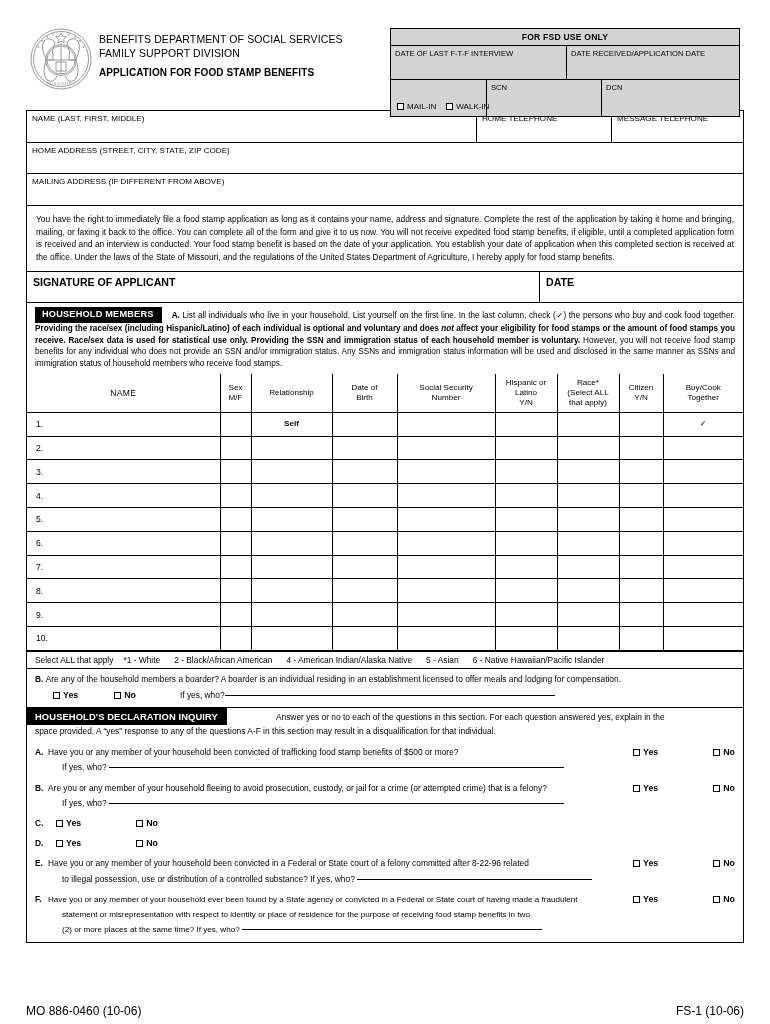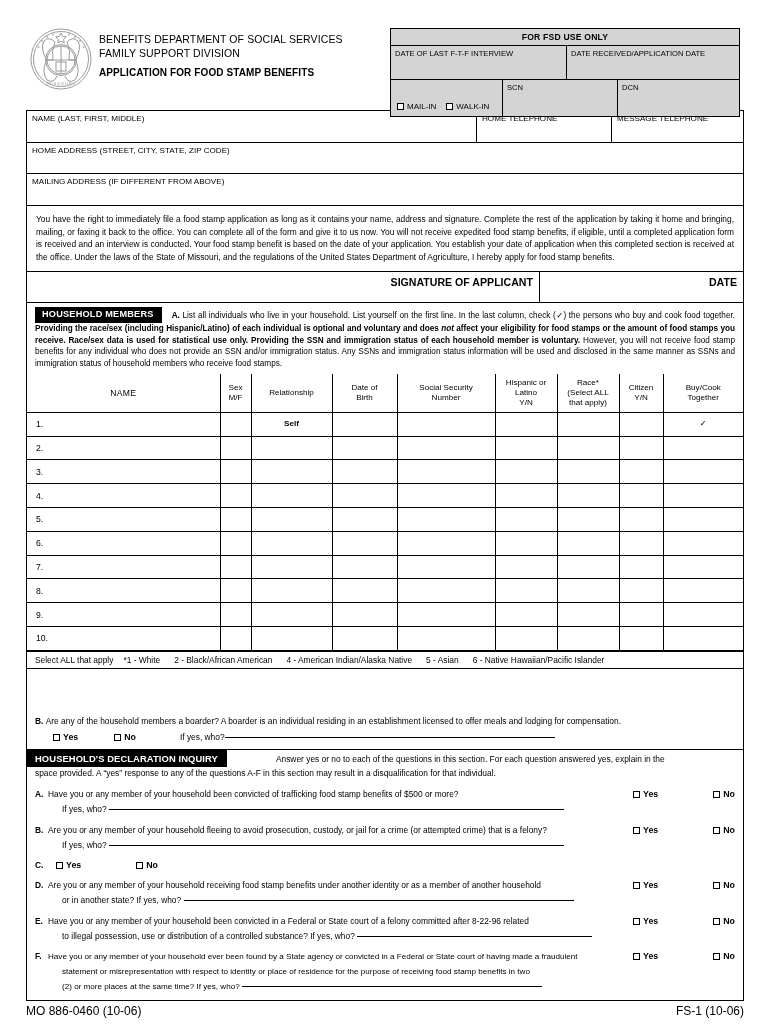--- a/index.html
+++ b/index.html
@@ -42,21 +42,21 @@
   .fsd-title {
     text-align: center; font-weight: bold; font-size: 8.6px;
     padding: 3px 0 3px; border-bottom: 1px solid #000;
     letter-spacing: .2px;
   }
   .fsd-row2 { display: flex; border-bottom: 1px solid #000; height: 34px; }
   .fsd-c1 { width: 176px; border-right: 1px solid #000; padding: 3px 4px; }
   .fsd-c2 { flex: 1; padding: 3px 4px; }
   .fsd-row3 { display: flex; height: 36px; }
   .fsd-d1 {
-    width: 112px; border-right: 1px solid #000;
+    width: 96px; border-right: 1px solid #000;
     display: flex; align-items: flex-end; padding: 0 0 5px 6px; gap: 10px;
   }
   .fsd-d2 { width: 115px; border-right: 1px solid #000; padding: 3px 4px; }
   .fsd-d3 { flex: 1; padding: 3px 4px; }
   .cb {
     display: inline-block; width: 7px; height: 7px;
     border: 1px solid #000; background: #fff; vertical-align: -1px;
     margin-right: 3px;
   }
   .cb-lbl { font-size: 8px; white-space: nowrap; }
@@ -74,21 +74,21 @@
   .addr-row { height: 31px; }
 
   
   .rights {
     padding: 7px 9px 8px 9px;
     font-size: 8.4px; line-height: 12.6px;
     text-align: justify;
   }
 
   
-  .sig-row { display: flex; height: 30px; text-align: right; }
+  .sig-row { display: flex; height: 30px; }
   .sig-c1 { flex: 1; border-right: 1px solid #000; padding: 4px 6px; }
   .sig-c2 { width: 203px; padding: 4px 6px; }
   .sig-lbl { font-weight: bold; font-size: 10.6px; }
 
   
   .hm-intro { padding: 4px 8px 5px 8px; font-size: 8.2px; line-height: 11.6px; text-align: justify; }
   .blackbar {
     display: inline-block; background: #000; color: #fff;
     font-weight: bold; font-size: 9.2px; letter-spacing: .2px;
     padding: 2px 8px 2px 7px; margin-right: 10px;
@@ -117,21 +117,21 @@
 
   
   .race-legend {
     border-top: 1px solid #000; border-bottom: 1px solid #000;
     padding: 3px 8px 3px 8px; font-size: 8.4px; white-space: nowrap;
   }
   .race-legend span { margin-right: 14px; }
   .race-legend span:first-child { margin-right: 10px; }
 
   
-  .boarder { padding: 4px 8px 5px 8px; font-size: 8.4px; line-height: 13px; margin-top: 42px; }
+  .boarder { padding: 4px 8px 5px 8px; font-size: 8.4px; line-height: 13px; }
   .boarder-q { display: block; }
   .boarder-ans { margin-top: 3px; padding-left: 18px; display: flex; align-items: center; }
   .boarder-ans .yn { font-weight: bold; font-size: 8.8px; margin-right: 36px; }
   .ifyes { margin-left: 8px; white-space: nowrap; }
   .rule { display: inline-block; border-bottom: 1px solid #000; height: 1px; vertical-align: 2px; }
   .declbar {
     display: inline-block; background: #000; color: #fff;
     font-weight: bold; font-size: 9.4px; letter-spacing: .1px;
     padding: 3px 9px 3px 8px;
   }
@@ -456,27 +456,20 @@
     <div class="q">
       <span class="ql">C.</span>
       <span class="qyn">
         <span><span class="cb"></span><b>Yes</b></span>
         <span><span class="cb"></span><b>No</b></span>
       </span>
     </div>
 
     <div class="q">
       <span class="ql">D.</span>
-      <span class="qb">
-        <span>Are you or any member of your household receiving food stamp benefits under another identity or as a member of another household</span>
-        <span class="sub" style="padding-left:14px">
-          <span>or in another state? If yes, who?</span>
-          <span class="rule" style="width:390px"></span>
-        </span>
-      </span>
       <span class="qyn">
         <span><span class="cb"></span><b>Yes</b></span>
         <span><span class="cb"></span><b>No</b></span>
       </span>
     </div>
 
     <div class="q">
       <span class="ql">E.</span>
       <span class="qb">
         <span>Have you or any member of your household been convicted in a Federal or State court of a felony committed after 8-22-96 related</span>

